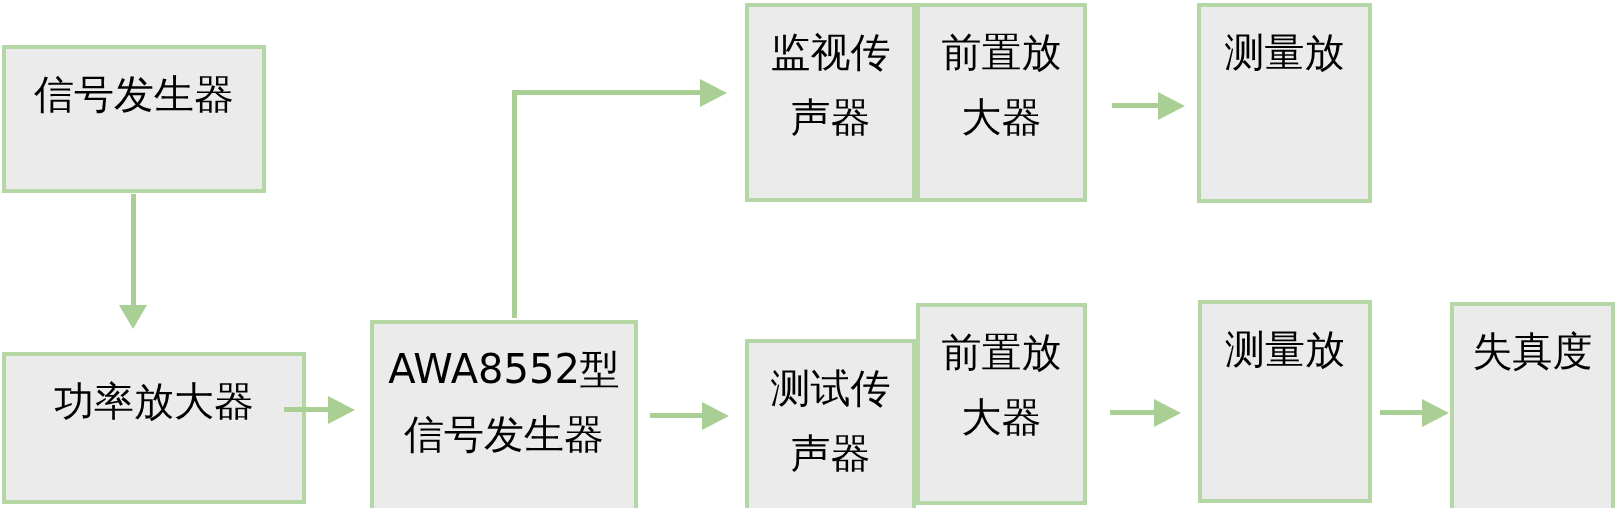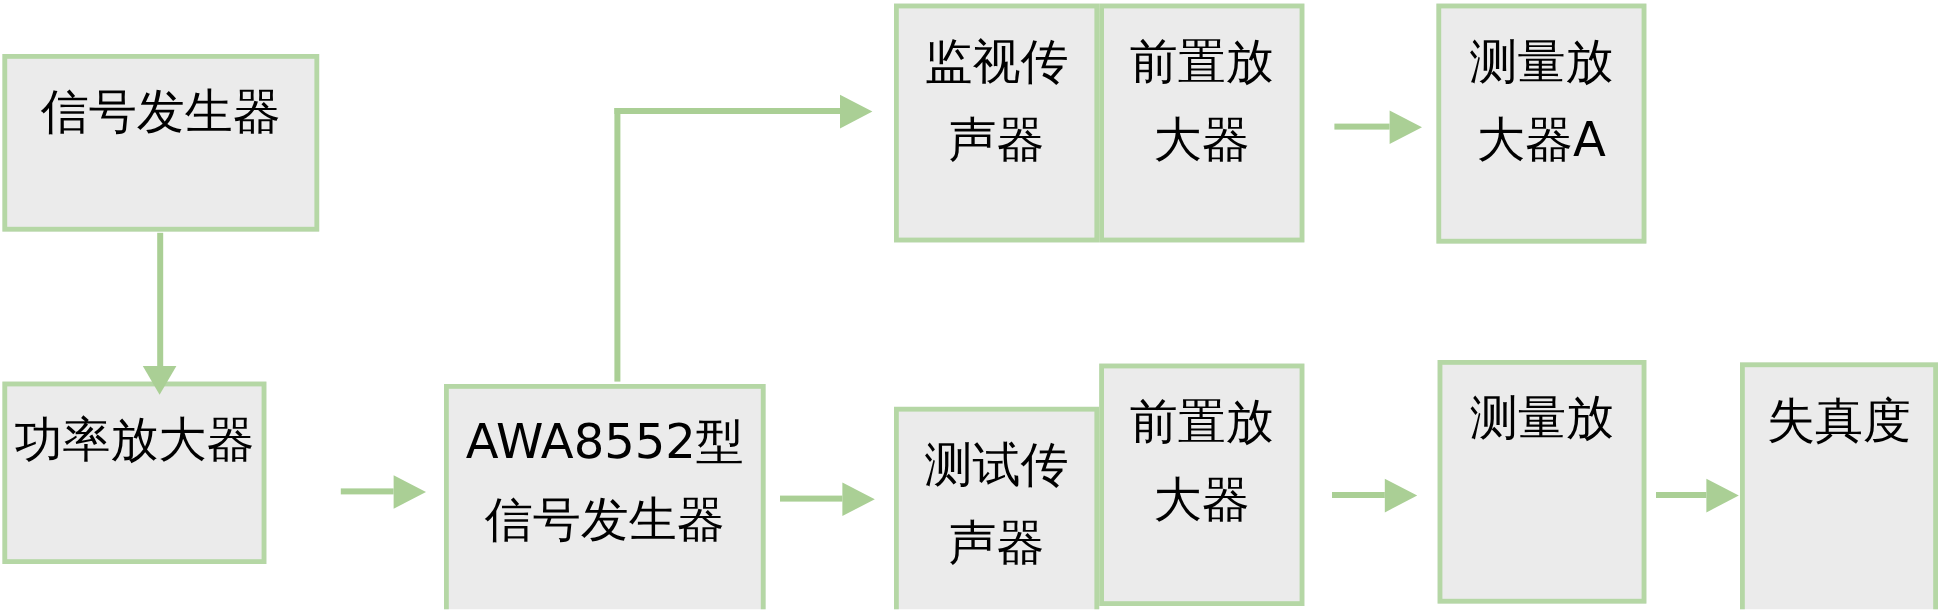--- a/index.html
+++ b/index.html
@@ -23,21 +23,21 @@
     border:4px solid var(--box-border);
     color:var(--text);
     font-size:40px;
     line-height:65px;
     text-align:center;
     padding-top:13px;
   }
   .box span{display:block;white-space:nowrap;}
   
   .b1{left:2px;top:45px;width:264px;height:148px;}
-  .b2{left:2px;top:318px;width:220px;height:152px;}
+  .b2{left:2px;top:352px;width:304px;height:152px;}
   .b3{left:370px;top:320px;width:268px;height:234px;}
   .b4{left:745px;top:3px;width:171px;height:199px;}
   .b5{left:916px;top:3px;width:171px;height:199px;}
   .b6{left:1197px;top:3px;width:175px;height:200px;}
   .b7{left:745px;top:315px;width:171px;height:202px;margin-top:24px;}
   .b8{left:916px;top:303px;width:171px;height:202px;}
   .b9{left:1198px;top:300px;width:174px;height:203px;}
   .b10{left:1450px;top:302px;width:165px;height:238px;}
   
   .shaft-h,.shaft-v{position:absolute;background:var(--arrow);}
@@ -81,21 +81,20 @@
     <span>声器</span>
   </div>
 
   <div class="box b5">
     <span>前置放</span>
     <span>大器</span>
   </div>
 
   <div class="box b6">
     <span>测量放</span>
-    <span>大器A</span>
   </div>
 
   <div class="box b7">
     <span>测试传</span>
     <span>声器</span>
   </div>
 
   <div class="box b8">
     <span>前置放</span>
     <span>大器</span>

